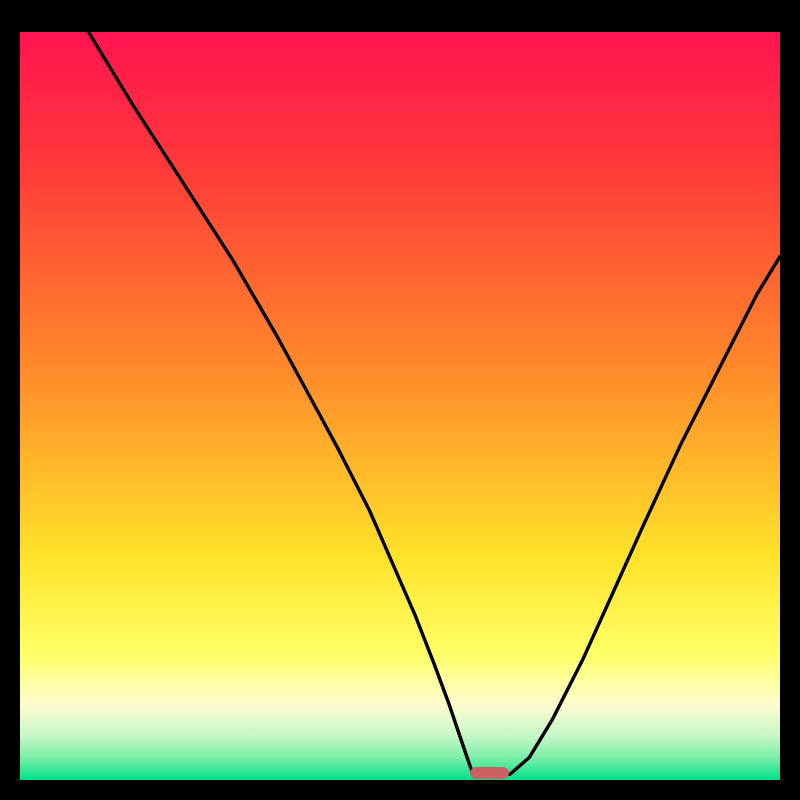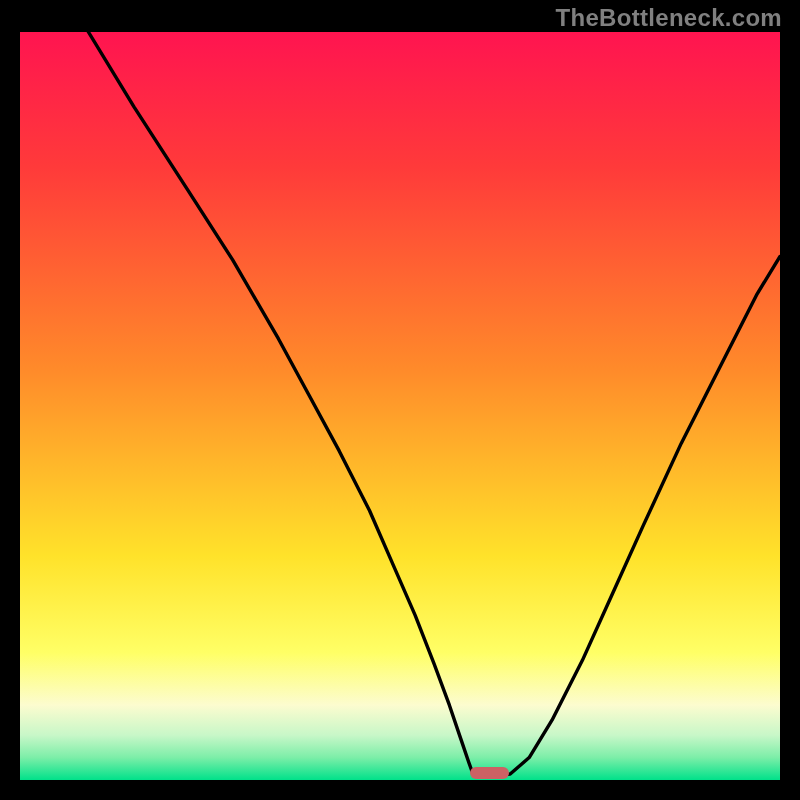--- a/index.html
+++ b/index.html
@@ -51,21 +51,20 @@
     position: absolute;
     background: #cc6164;
     border-radius: 8px;
   }
 </style>
 </head>
 <body>
 
 <div class="frame">
 
-  <div class="watermark">TheBottleneck.com</div>
 
   <div class="plot-area">
 
     <svg class="gradient-bg" viewBox="0 0 100 100" preserveAspectRatio="none">
       <defs>
         <linearGradient id="bgGrad" x1="0" y1="0" x2="0" y2="1">
             <stop offset="0%" stop-color="#ff1450"></stop>
             <stop offset="18%" stop-color="#ff3a3a"></stop>
             <stop offset="45%" stop-color="#ff8a2a"></stop>
             <stop offset="70%" stop-color="#ffe22a"></stop>

